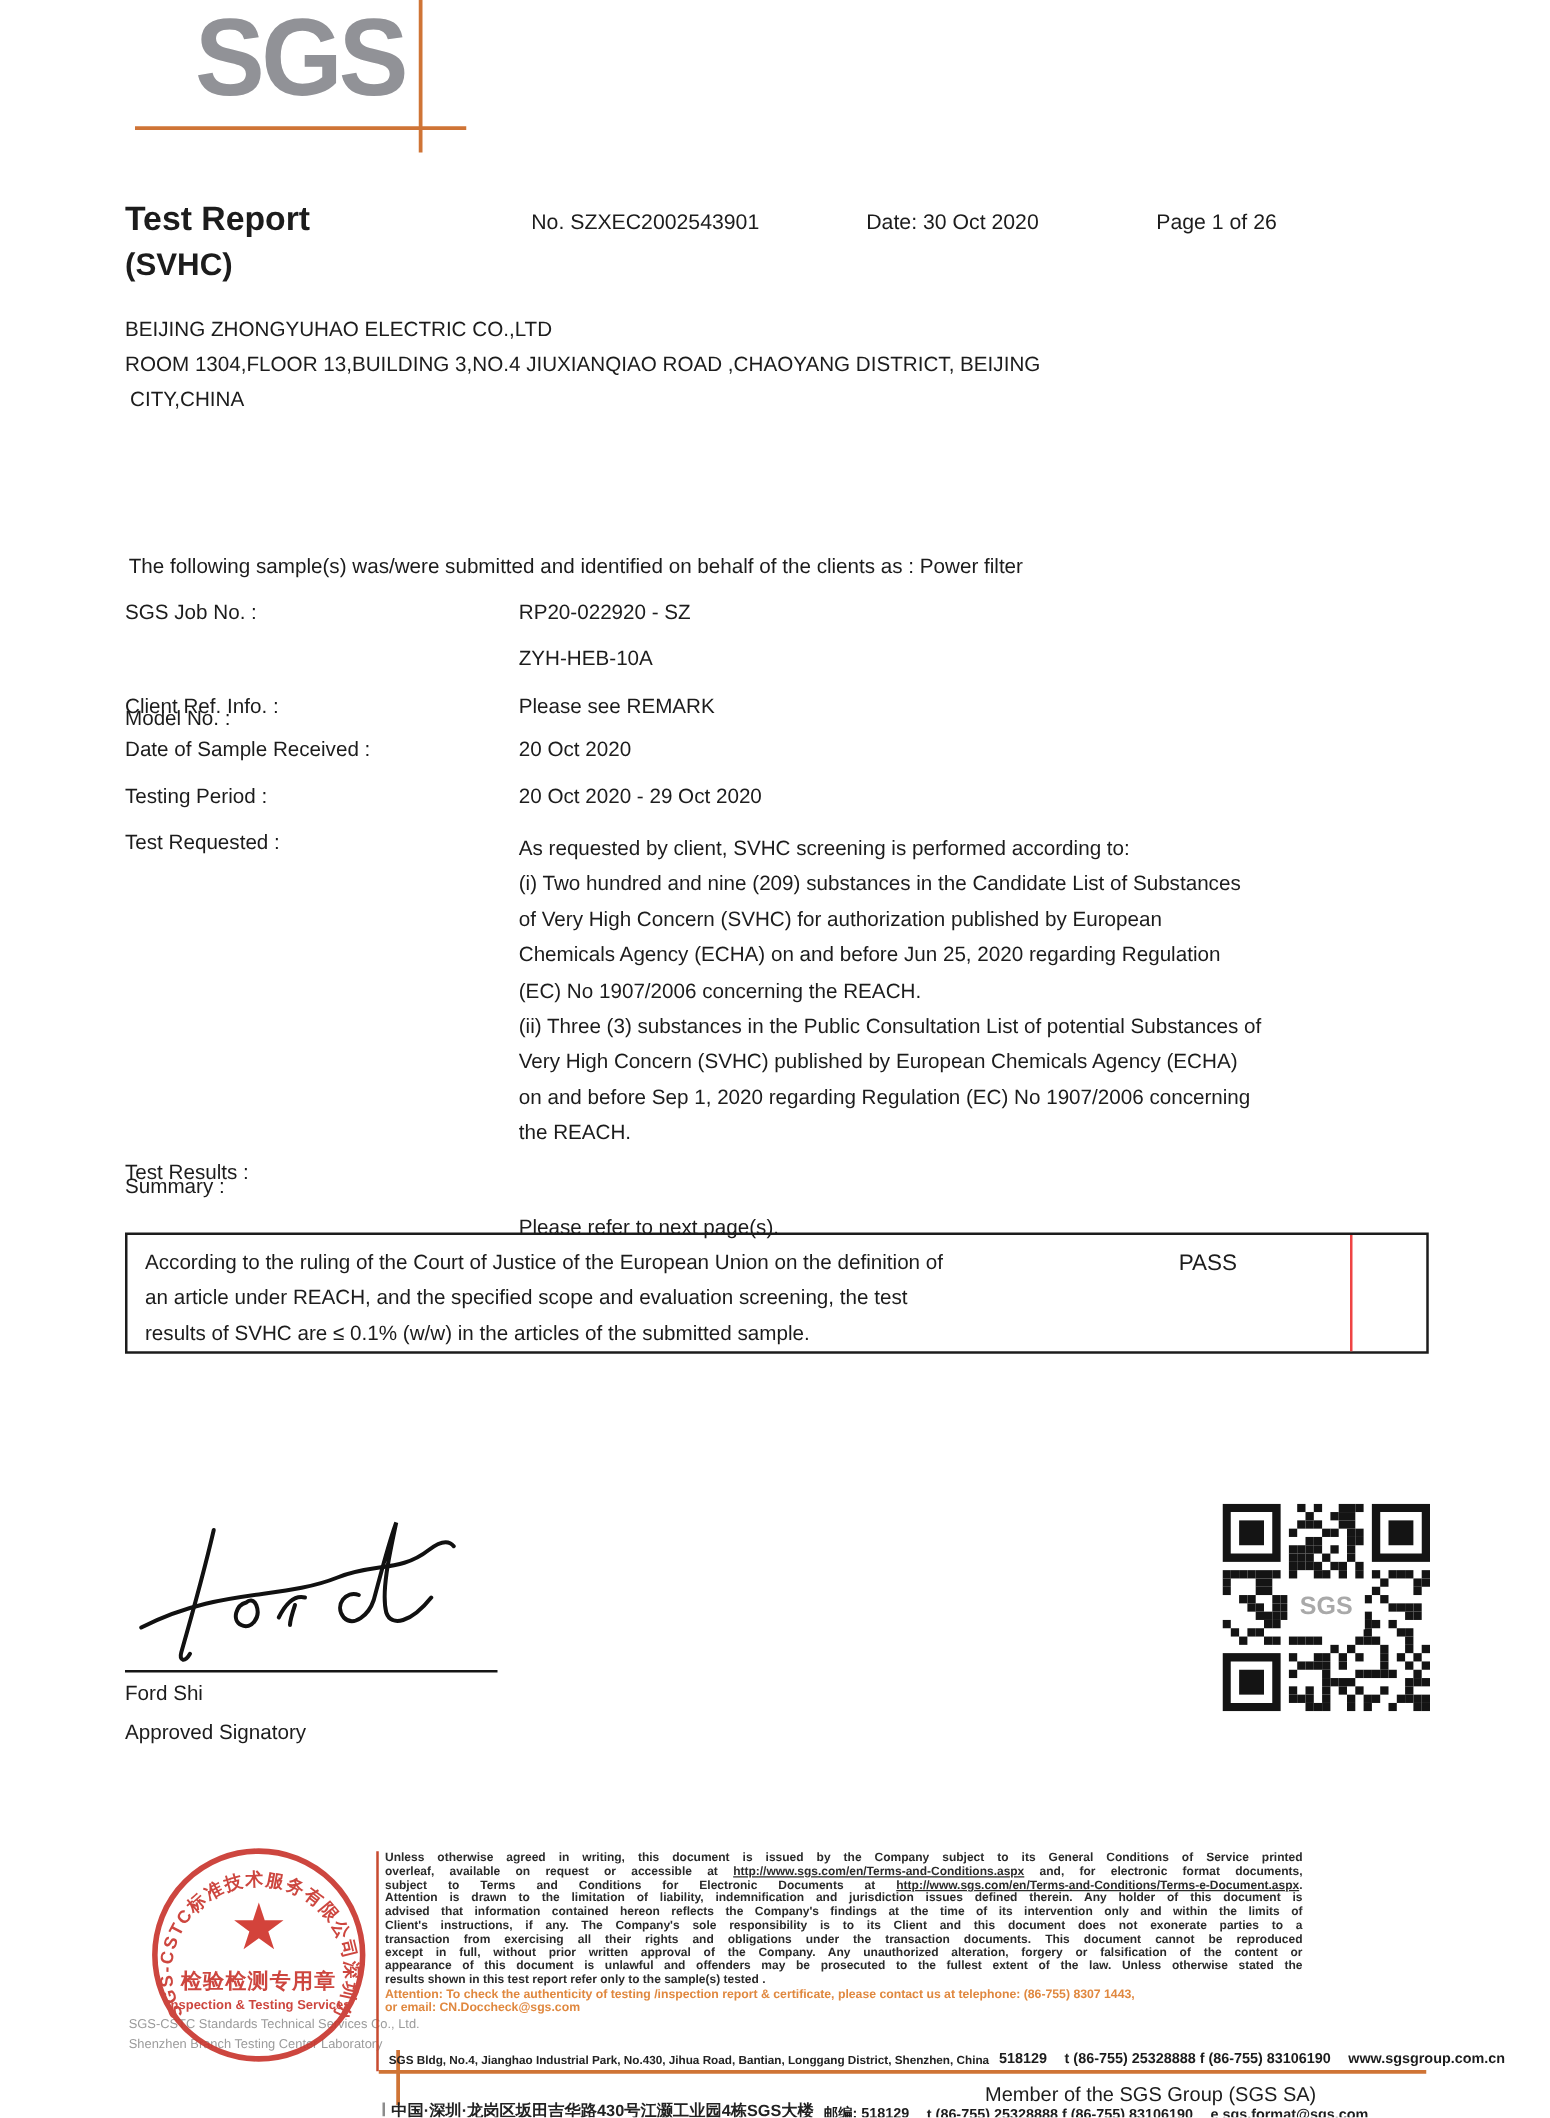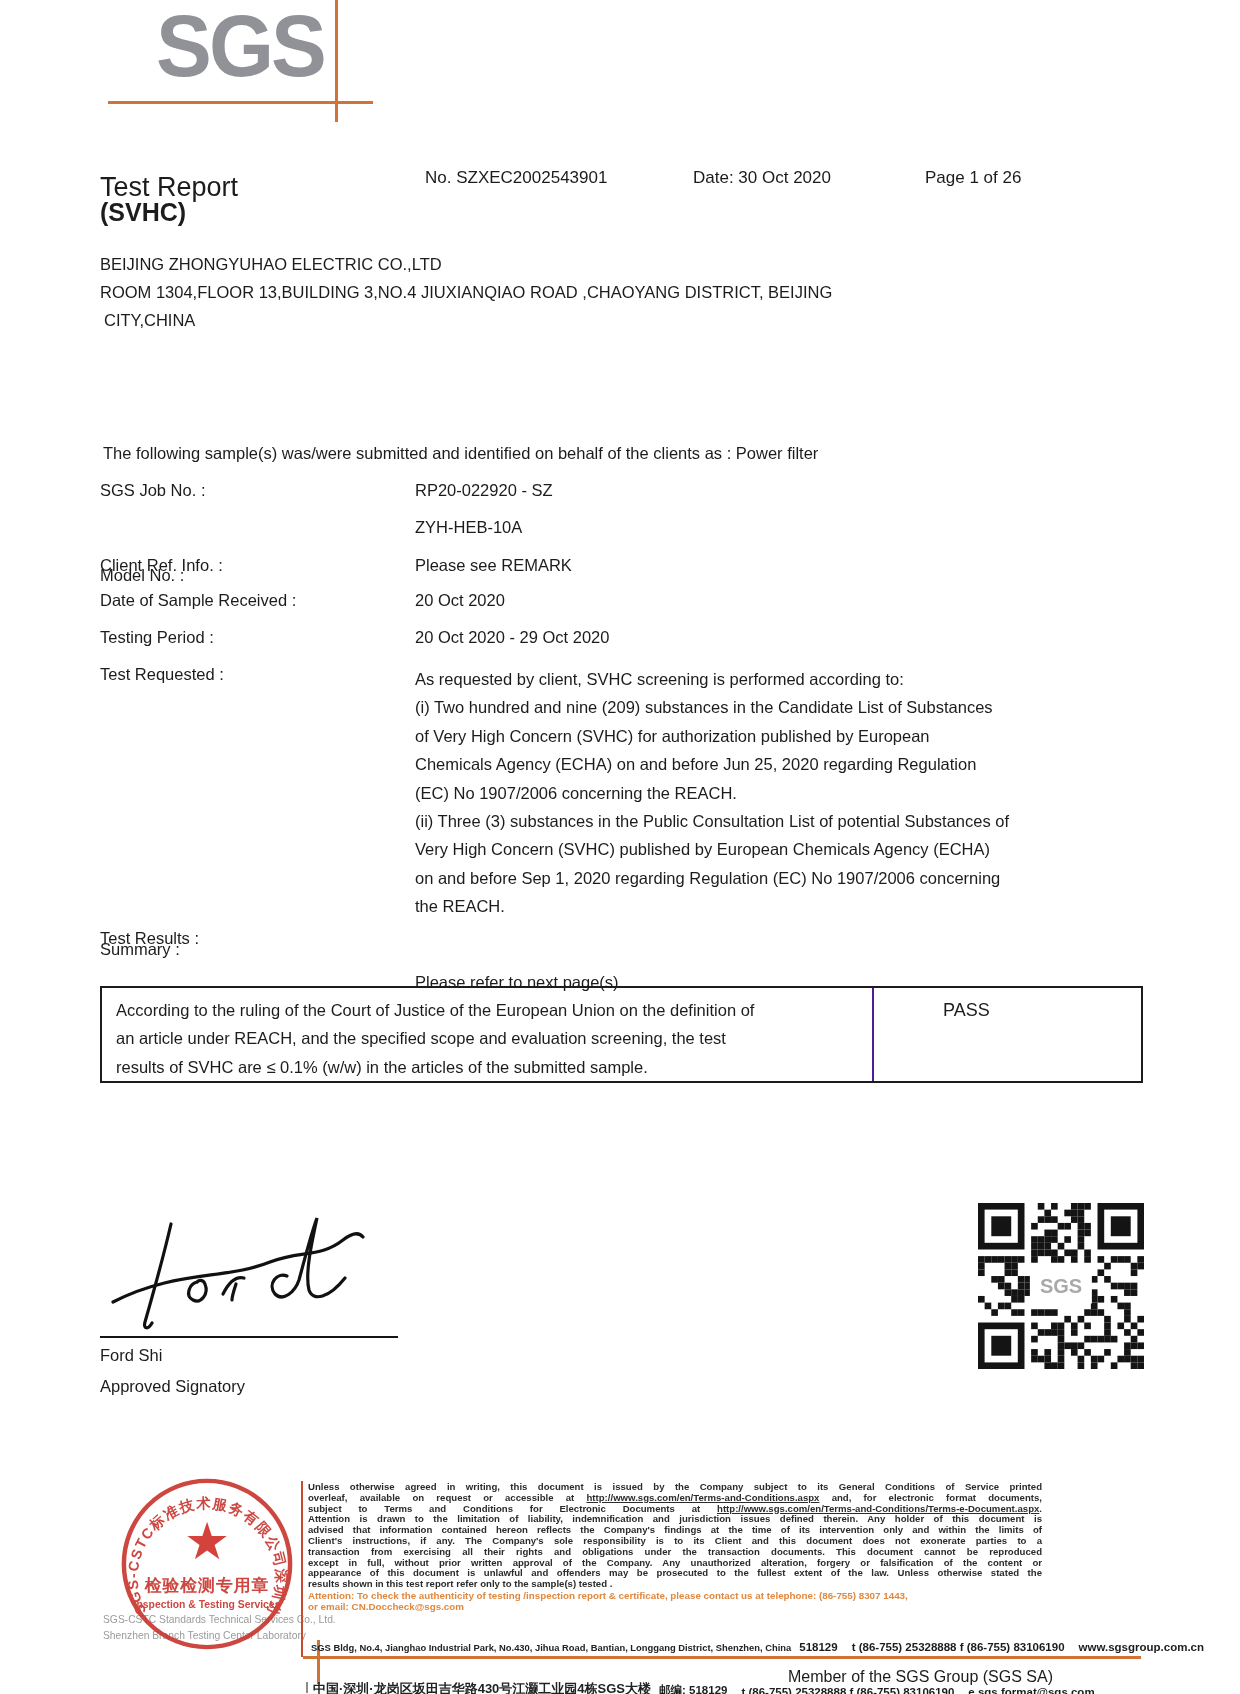--- a/index.html
+++ b/index.html
@@ -4,34 +4,34 @@
 <style>
   html,body{margin:0;padding:0;background:#ffffff;}
   body{font-family:"Liberation Sans", sans-serif;color:#1c1c1c;}
   #page{position:relative;width:1240px;height:1694px;background:#fff;overflow:hidden;}
   .abs{position:absolute;}
   
   .logo-text{left:156px;top:2px;font-size:88px;font-weight:bold;color:#919297;letter-spacing:-3px;transform:scaleX(.95);transform-origin:left top;line-height:1;}
   .logo-vline{left:335px;top:0;width:3px;height:122px;background:#cf7436;}
   .logo-hline{left:108px;top:101px;width:265px;height:3px;background:#cf7436;}
   
-  .title{left:100px;top:160px;font-size:27px;font-weight:normal;margin-top:12px;}
+  .title{left:100px;top:160px;font-size:27px;font-weight:bold;}
   .subtitle{left:100px;top:198px;font-size:25px;font-weight:bold;}
   .hmeta{top:168px;font-size:17px;}
   
   .t{font-size:16.5px;line-height:1.2;}
   .client{left:100px;top:250px;font-size:16.5px;line-height:28px;}
   .intro{left:103px;top:444px;}
   .lbl{left:100px;}
   .val{left:415px;}
   .para{left:415px;width:690px;white-space:pre-line;line-height:28.4px;}
   
   .sum-label{left:100px;top:940px;}
   .sum-box{left:100px;top:986px;width:1043px;height:97px;border:2px solid #1c1c1c;box-sizing:border-box;}
-  .sum-left{position:absolute;left:0;top:0;bottom:0;width:772px;border-right:2px solid #4c1d95;box-sizing:border-box;padding:8px 14px;white-space:pre-line;font-size:16.5px;line-height:28.3px;}
+  .sum-left{position:absolute;left:0;top:0;bottom:0;width:980px;border-right:2px solid #ef4444;box-sizing:border-box;padding:8px 14px;white-space:pre-line;font-size:16.5px;line-height:28.3px;}
   .sum-right{position:absolute;left:841px;top:0;right:0;bottom:0;text-align:left;padding-top:12px;font-size:18px;}
   
   .signed{left:100px;top:1146px;font-size:16.5px;line-height:27px;}
   .sig-svg{left:105px;top:1210px;}
   .sig-line{left:100px;top:1336px;width:298px;height:2px;background:#151515;}
   .sig-name{left:100px;top:1346px;}
   .sig-role{left:100px;top:1377px;}
   
   .qr{left:978px;top:1203px;width:166px;height:166px;}
   .qr-label{position:absolute;left:50%;top:50%;transform:translate(-50%,-50%);background:#fff;padding:6px 10px;color:#a9a9a9;font-weight:bold;font-size:20px;letter-spacing:0;}

